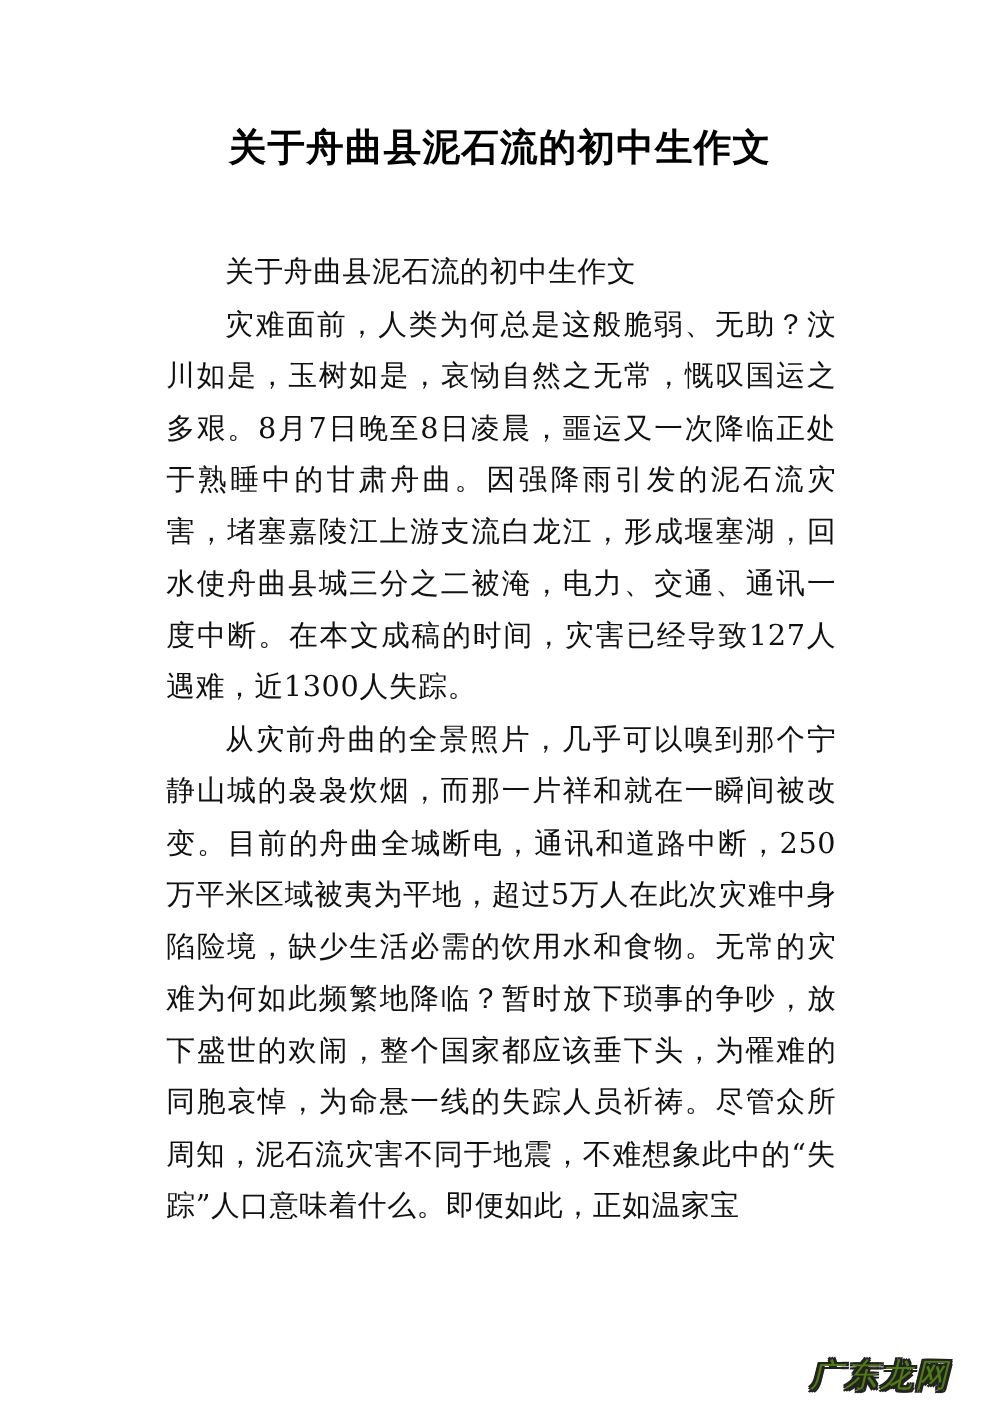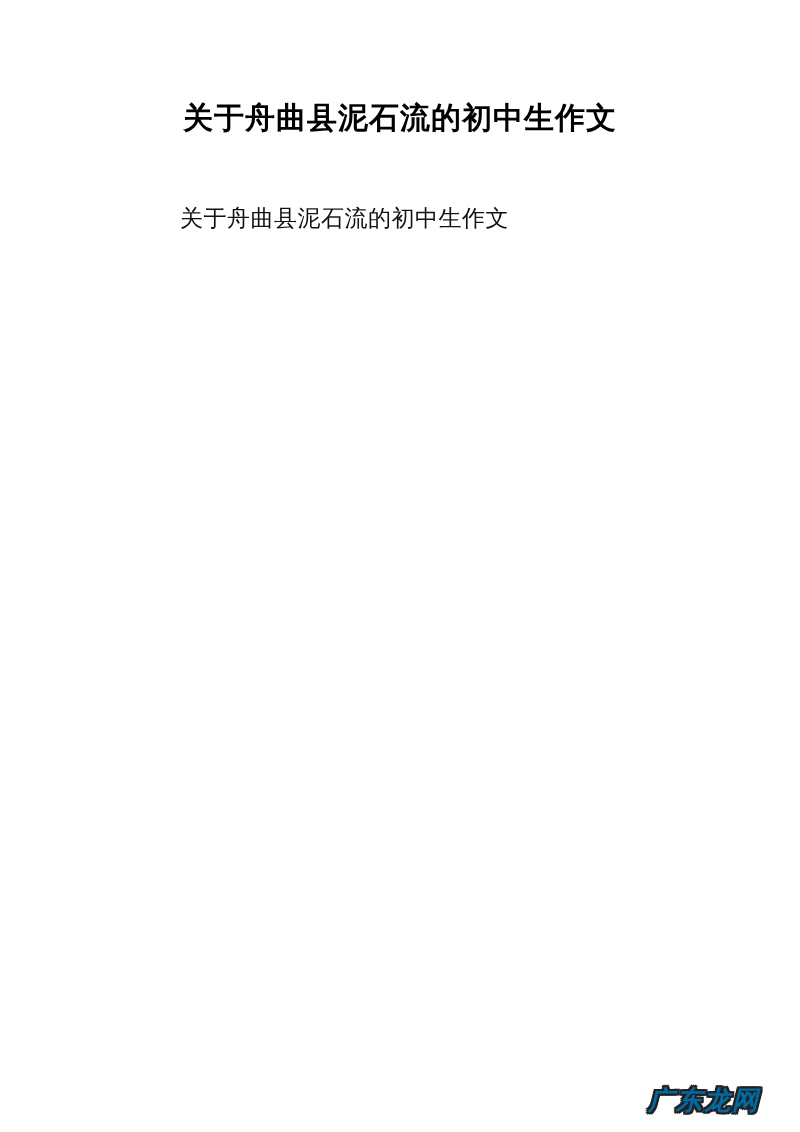--- a/index.html
+++ b/index.html
@@ -12,28 +12,30 @@
     font-family: "DejaVu Sans", "Liberation Sans", sans-serif; font-weight: bold;
     font-size: 30px; letter-spacing: 1px; color: #000;
   }
   .body {
     position: absolute; top: 198px; left: 133px; width: 536px;
     font-size: 23px; line-height: 41.5px; letter-spacing: 0.5px;
   }
   .para { margin: 0; text-indent: 47px; text-align: justify; word-break: break-all; }
   .watermark {
     position: absolute; right: 40px; bottom: 14px;
-    font-family: "DejaVu Sans", sans-serif; font-weight: bold; font-style: italic;
-    font-size: 26px; color: #0369a1; letter-spacing: 2px;
+    font-family: "DejaVu Sans", sans-serif; font-weight: normal; font-style: italic;
+    font-size: 26px; color: #4d7c0f; letter-spacing: 2px;
     text-shadow: -2px -2px 0 #222, 2px -2px 0 #222, -2px 2px 0 #222, 2px 2px 0 #222,
                  0 2px 0 #222, 0 -2px 0 #222, 2px 0 0 #222, -2px 0 0 #222;
   }
 </style>
 </head>
 <body>
 
 <div class="title">关于舟曲县泥石流的初中生作文</div>
 
 <div class="body">
   <p class="para">关于舟曲县泥石流的初中生作文</p>
+  <p class="para">灾难面前，人类为何总是这般脆弱、无助？汶川如是，玉树如是，哀恸自然之无常，慨叹国运之多艰。8月7日晚至8日凌晨，噩运又一次降临正处于熟睡中的甘肃舟曲。因强降雨引发的泥石流灾害，堵塞嘉陵江上游支流白龙江，形成堰塞湖，回水使舟曲县城三分之二被淹，电力、交通、通讯一度中断。在本文成稿的时间，灾害已经导致127人遇难，近1300人失踪。</p>
+  <p class="para">从灾前舟曲的全景照片，几乎可以嗅到那个宁静山城的袅袅炊烟，而那一片祥和就在一瞬间被改变。目前的舟曲全城断电，通讯和道路中断，250万平米区域被夷为平地，超过5万人在此次灾难中身陷险境，缺少生活必需的饮用水和食物。无常的灾难为何如此频繁地降临？暂时放下琐事的争吵，放下盛世的欢闹，整个国家都应该垂下头，为罹难的同胞哀悼，为命悬一线的失踪人员祈祷。尽管众所周知，泥石流灾害不同于地震，不难想象此中的“失踪”人口意味着什么。即便如此，正如温家宝</p>
 </div>
 
 <div class="watermark">广东龙网</div>
 
 </body></html>

